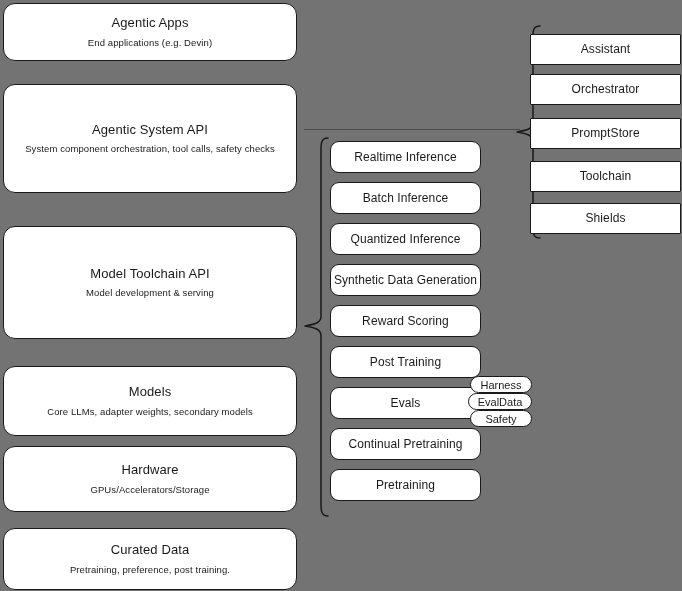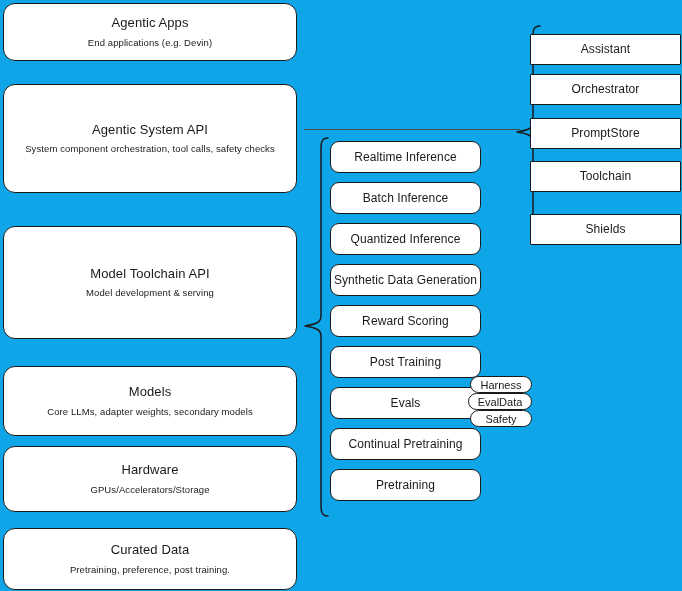--- a/index.html
+++ b/index.html
@@ -8,21 +8,21 @@
     background: #ffffff;
   }
   body {
     font-family: "Liberation Sans", sans-serif;
     color: #000000;
   }
   #canvas {
     position: relative;
     width: 682px;
     height: 591px;
-    background: #0ea5e9;
+    background: #737373;
     overflow: hidden;
   }
   .node {
     position: absolute;
     box-sizing: border-box;
     background: #ffffff;
     border: 1.4px solid #1a1a1a;
     border-radius: 12px;
     display: flex;
     flex-direction: column;
@@ -171,17 +171,17 @@
   </div>
   <div class="node right-node" style="top:74px;">
     <div class="title">Orchestrator</div>
   </div>
   <div class="node right-node" style="top:118px;">
     <div class="title">PromptStore</div>
   </div>
   <div class="node right-node" style="top:161px;">
     <div class="title">Toolchain</div>
   </div>
-  <div class="node right-node" style="top:214px;">
+  <div class="node right-node" style="top:203px;">
     <div class="title">Shields</div>
   </div>
 
 </div>
 
 </body></html>

